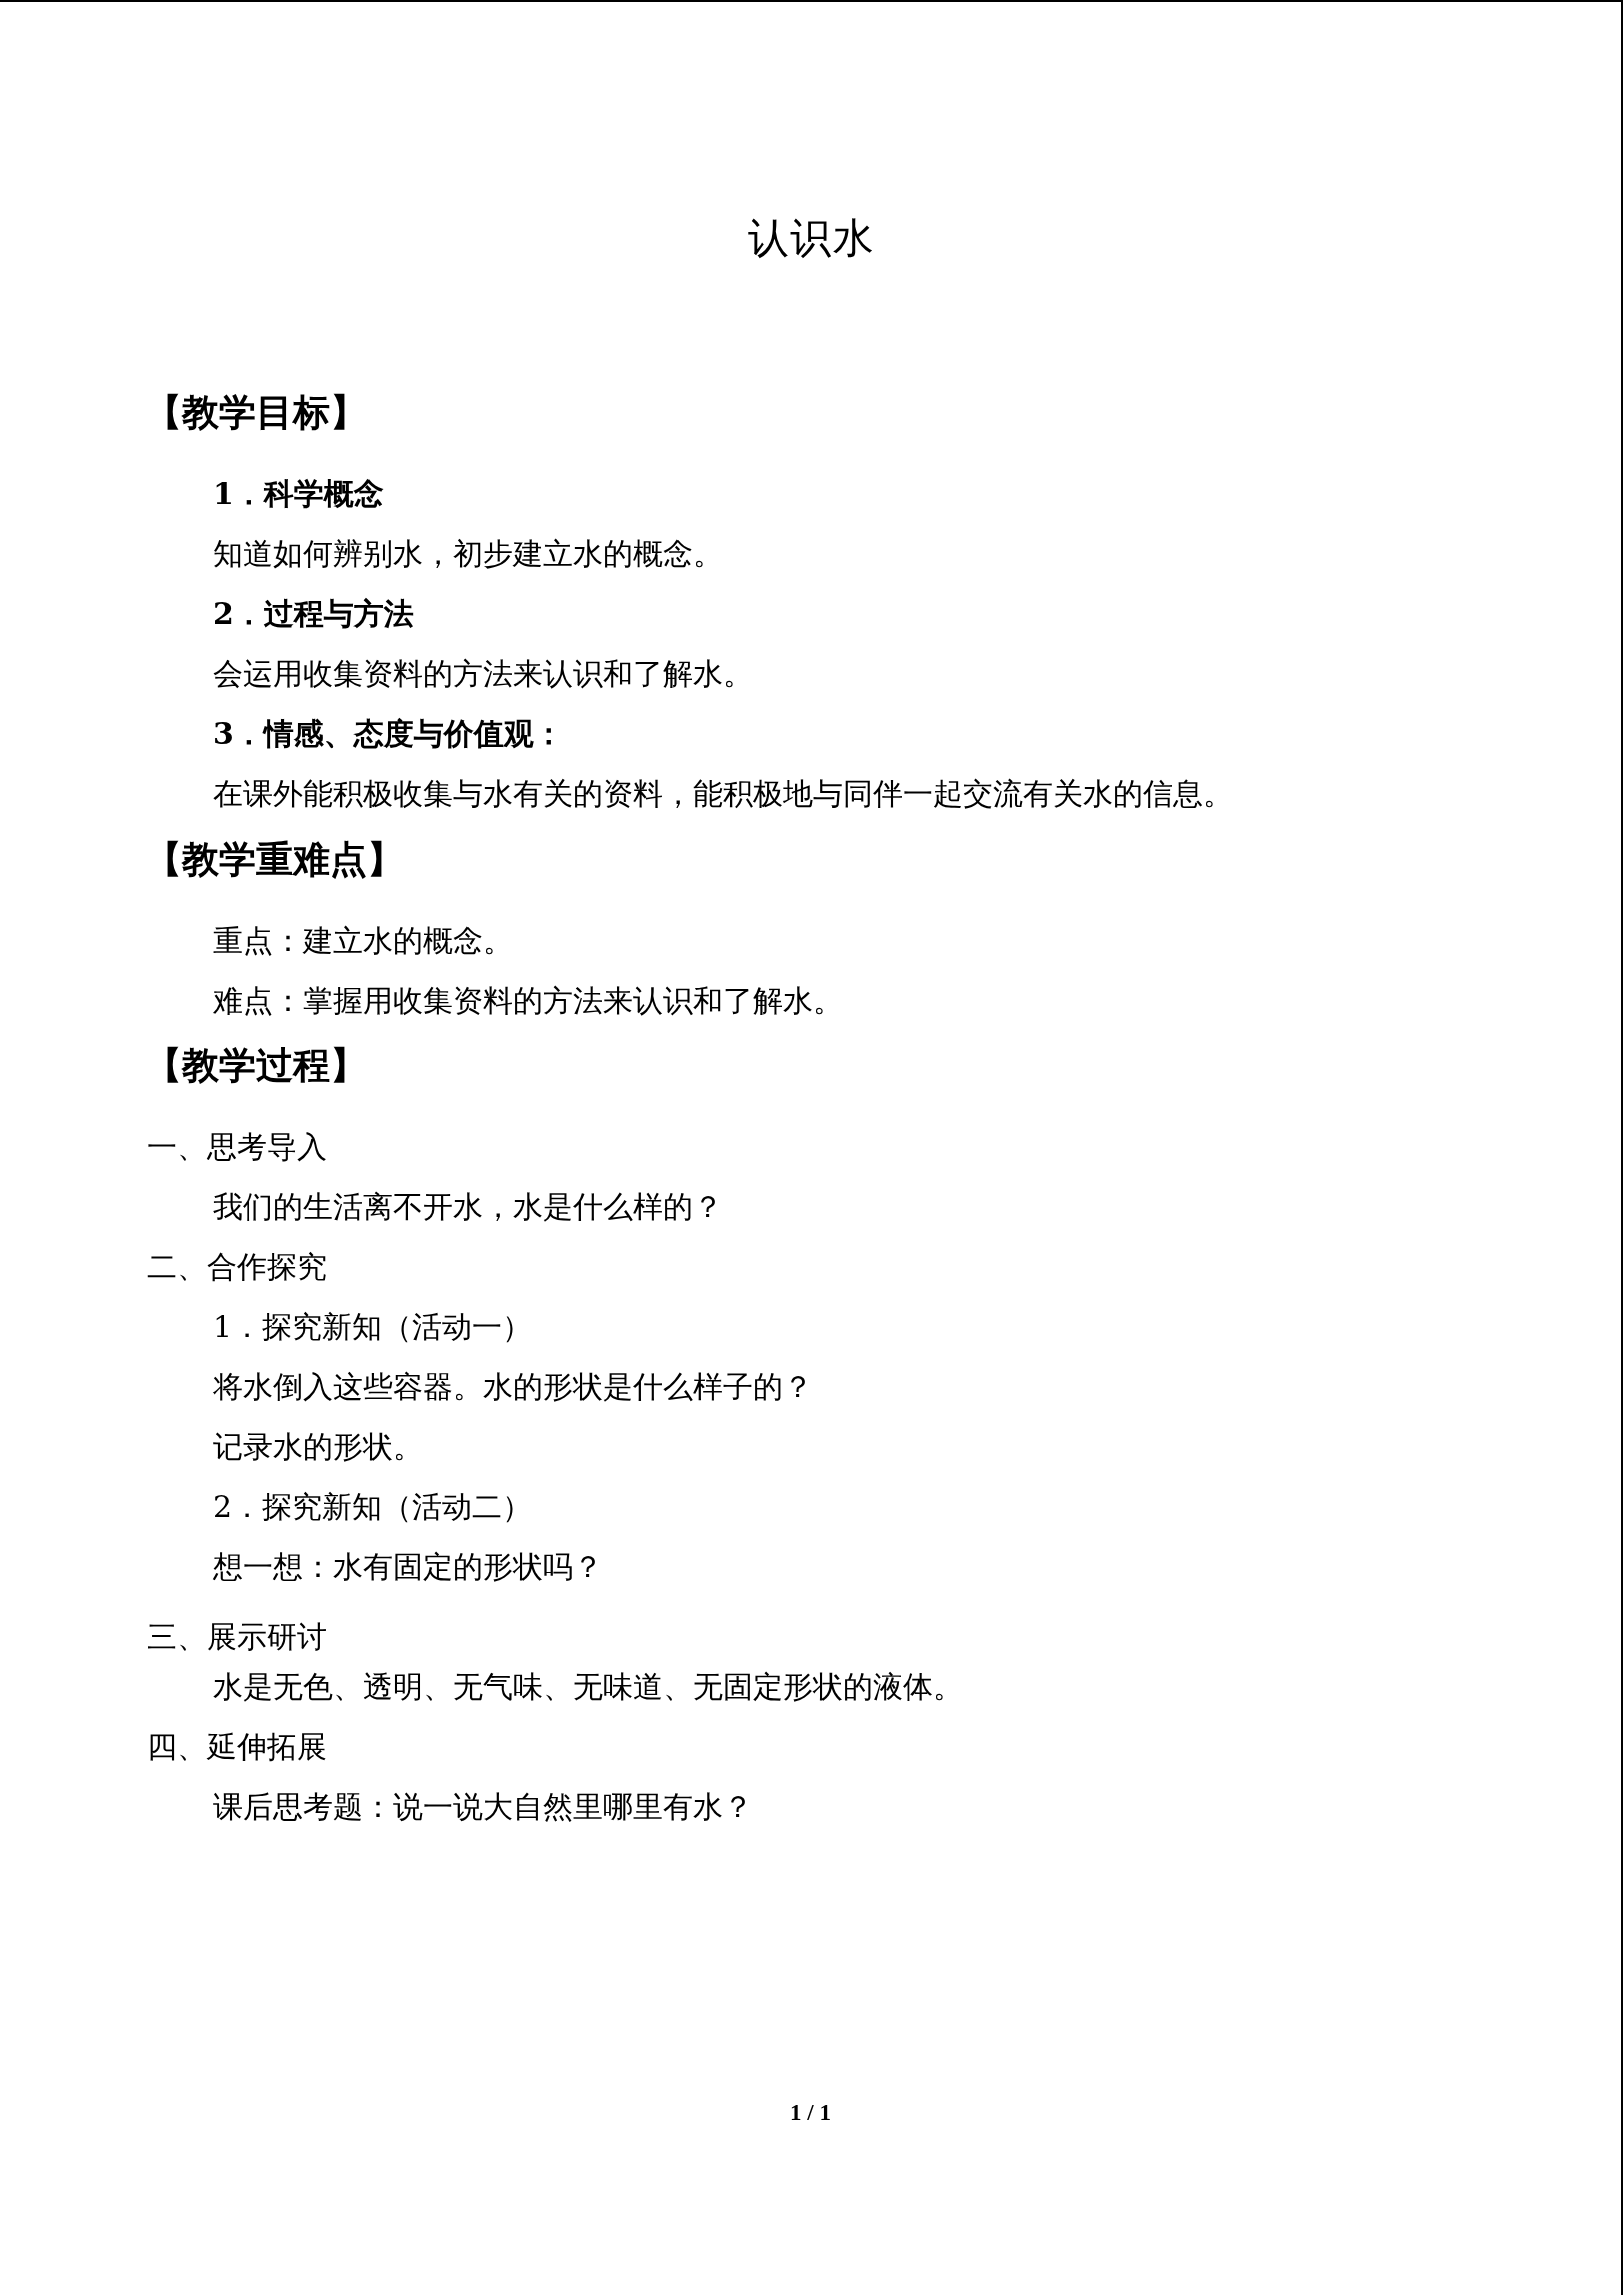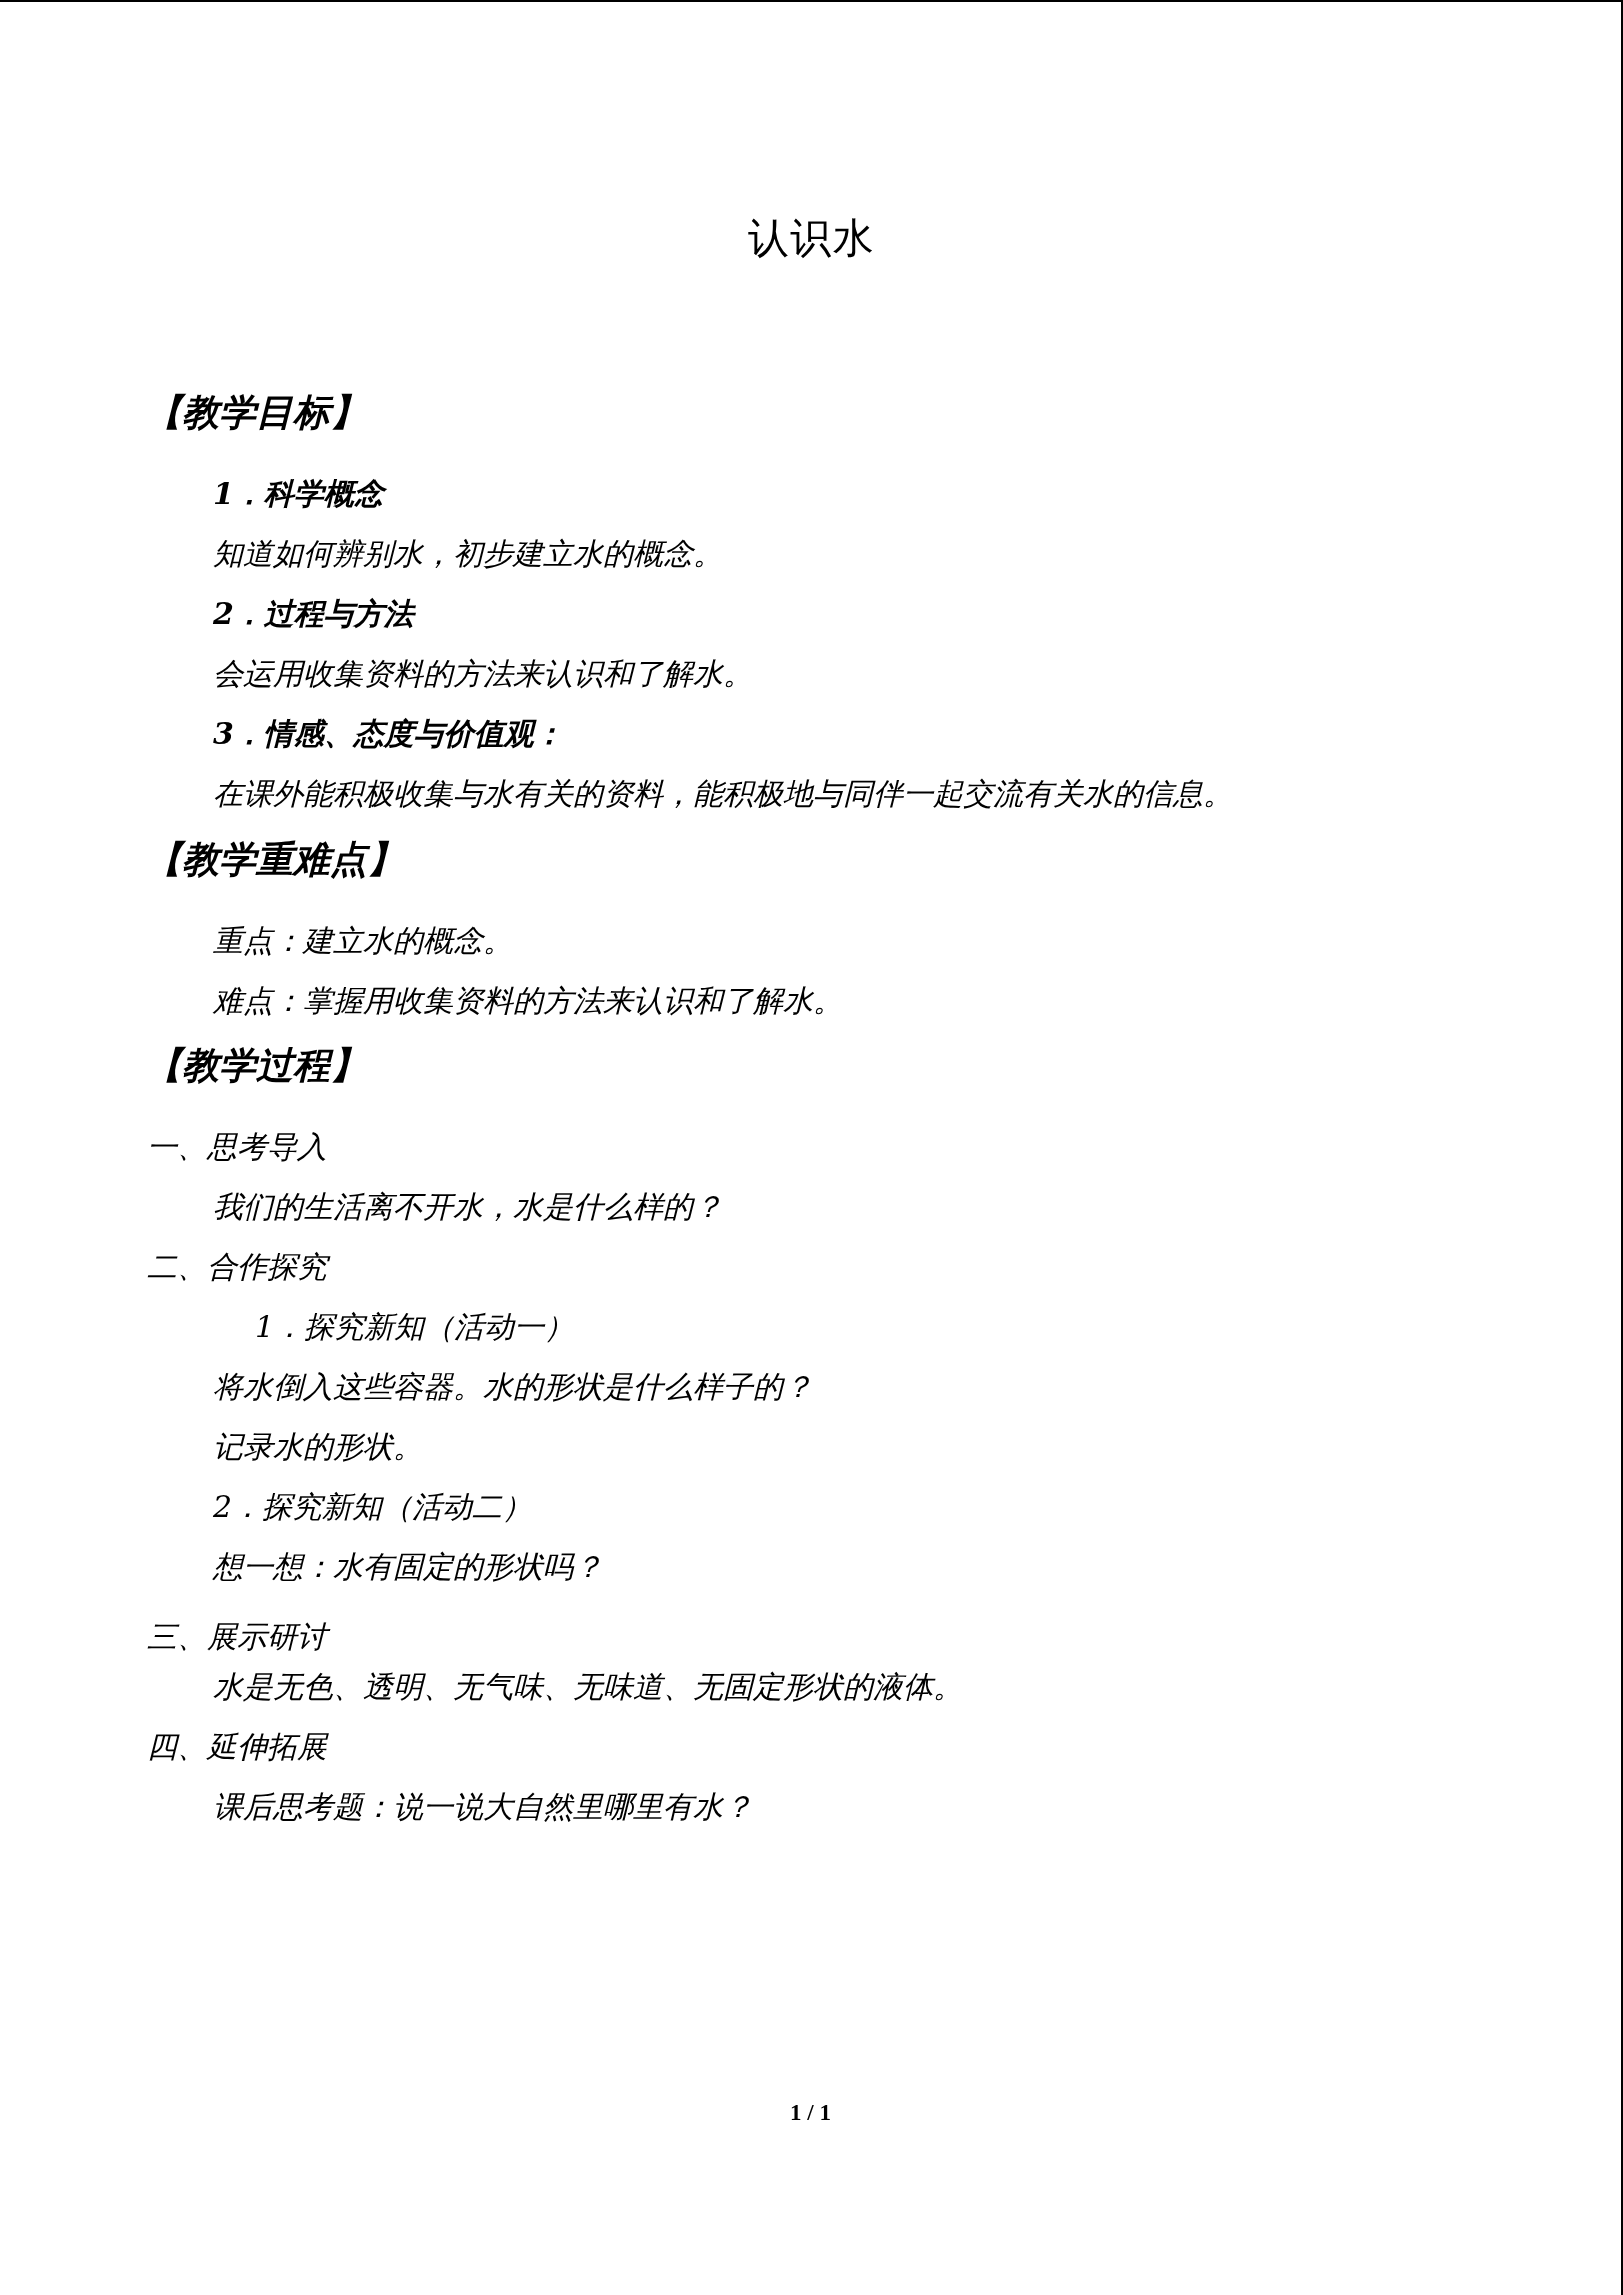--- a/index.html
+++ b/index.html
@@ -31,21 +31,20 @@
       font-size: 41px;
       line-height: 61px;
       font-weight: 500;
       letter-spacing: 1.4px;
     }
     .line {
       position: absolute;
       white-space: nowrap;
       font-size: 30px;
       line-height: 41px;
-      font-style: italic;
     }
     .section {
       font-size: 37px;
       line-height: 55px;
       font-weight: bold;
       left: 145px;
     }
     .sub-bold {
       font-weight: bold;
       left: 213px;
@@ -86,21 +85,21 @@
 <div class="line section" style="top:832px;">【教学重难点】</div>
 <div class="line body" style="top:920px;">重点：建立水的概念。</div>
 <div class="line body" style="top:980px;">难点：掌握用收集资料的方法来认识和了解水。</div>
 
 <div class="line section" style="top:1038px;">【教学过程】</div>
 
 <div class="line step" style="top:1126px;">一、思考导入</div>
 <div class="line body" style="top:1186px;">我们的生活离不开水，水是什么样的？</div>
 
 <div class="line step" style="top:1246px;">二、合作探究</div>
-<div class="line body" style="top:1306px;margin-left:42px;">1．探究新知（活动一）</div>
+<div class="line body" style="top:1306px;">1．探究新知（活动一）</div>
 <div class="line body" style="top:1366px;">将水倒入这些容器。水的形状是什么样子的？</div>
 <div class="line body" style="top:1426px;">记录水的形状。</div>
 <div class="line body" style="top:1486px;">2．探究新知（活动二）</div>
 <div class="line body" style="top:1546px;">想一想：水有固定的形状吗？</div>
 
 <div class="line step" style="top:1616px;">三、展示研讨</div>
 <div class="line body" style="top:1666px;">水是无色、透明、无气味、无味道、无固定形状的液体。</div>
 
 <div class="line step" style="top:1726px;">四、延伸拓展</div>
 <div class="line body" style="top:1786px;">课后思考题：说一说大自然里哪里有水？</div>

